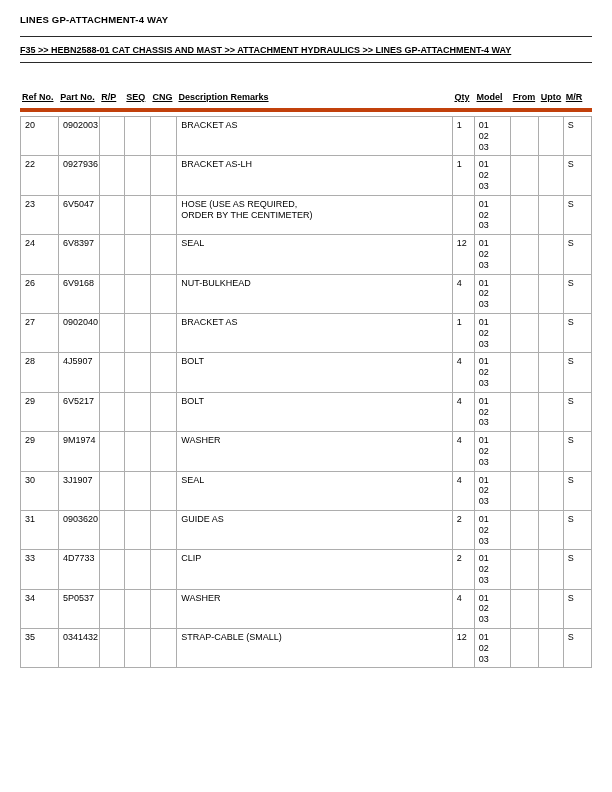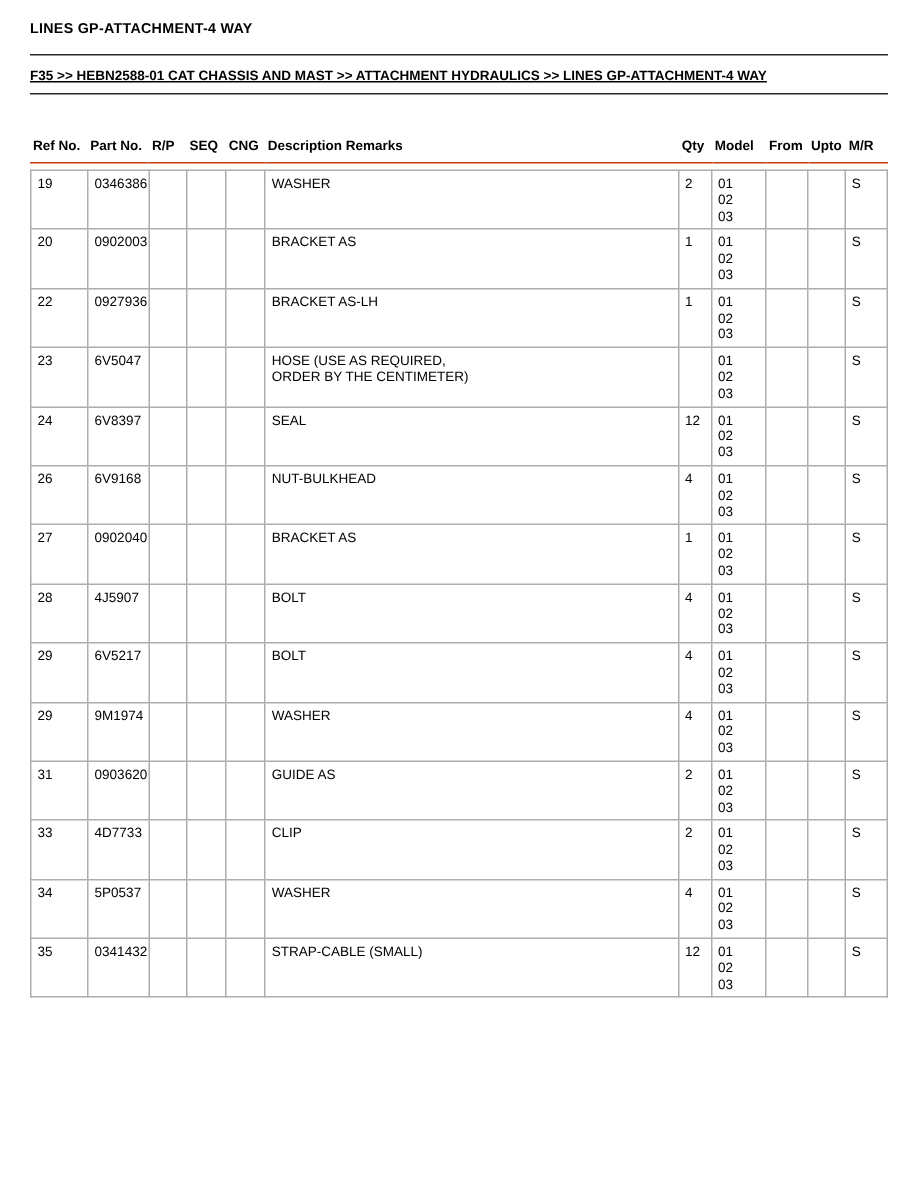--- a/index.html
+++ b/index.html
@@ -36,21 +36,22 @@
     white-space: nowrap;
     text-decoration: underline;
   }
   table {
     table-layout: fixed;
     width: 572px;
     border-collapse: collapse;
   }
   .header-table {
     margin-top: 29px;
-    border-bottom: 1px solid #c2410c;
+    border-bottom: 4px solid #c2410c;
+    text-decoration: underline;
   }
   .header-table th {
     font-size: 9px;
     font-weight: 700;
     text-align: left;
     vertical-align: bottom;
     padding: 0 3px 6px 2px;
     white-space: nowrap;
     overflow: hidden;
   }
@@ -129,35 +130,20 @@
         <col class="c-cng">
       <col class="c-desc">
         <col class="c-qty">
         <col class="c-model">
         <col class="c-from">
         <col class="c-upto">
         <col class="c-mr">
     </colgroup>
     <tbody id="table-body">
         <tr>
-          <td>19</td>
-          <td>0346386</td>
-          <td></td>
-          <td></td>
-          <td></td>
-          <td>WASHER</td>
-          <td>2</td>
-          <td>01
-02
-03</td>
-          <td></td>
-          <td></td>
-          <td>S</td>
-        </tr>
-        <tr>
           <td>20</td>
           <td>0902003</td>
           <td></td>
           <td></td>
           <td></td>
           <td>BRACKET AS</td>
           <td>1</td>
           <td>01
 02
 03</td>
@@ -280,20 +266,35 @@
           <td>WASHER</td>
           <td>4</td>
           <td>01
 02
 03</td>
           <td></td>
           <td></td>
           <td>S</td>
         </tr>
         <tr>
+          <td>30</td>
+          <td>3J1907</td>
+          <td></td>
+          <td></td>
+          <td></td>
+          <td>SEAL</td>
+          <td>4</td>
+          <td>01
+02
+03</td>
+          <td></td>
+          <td></td>
+          <td>S</td>
+        </tr>
+        <tr>
           <td>31</td>
           <td>0903620</td>
           <td></td>
           <td></td>
           <td></td>
           <td>GUIDE AS</td>
           <td>2</td>
           <td>01
 02
 03</td>

